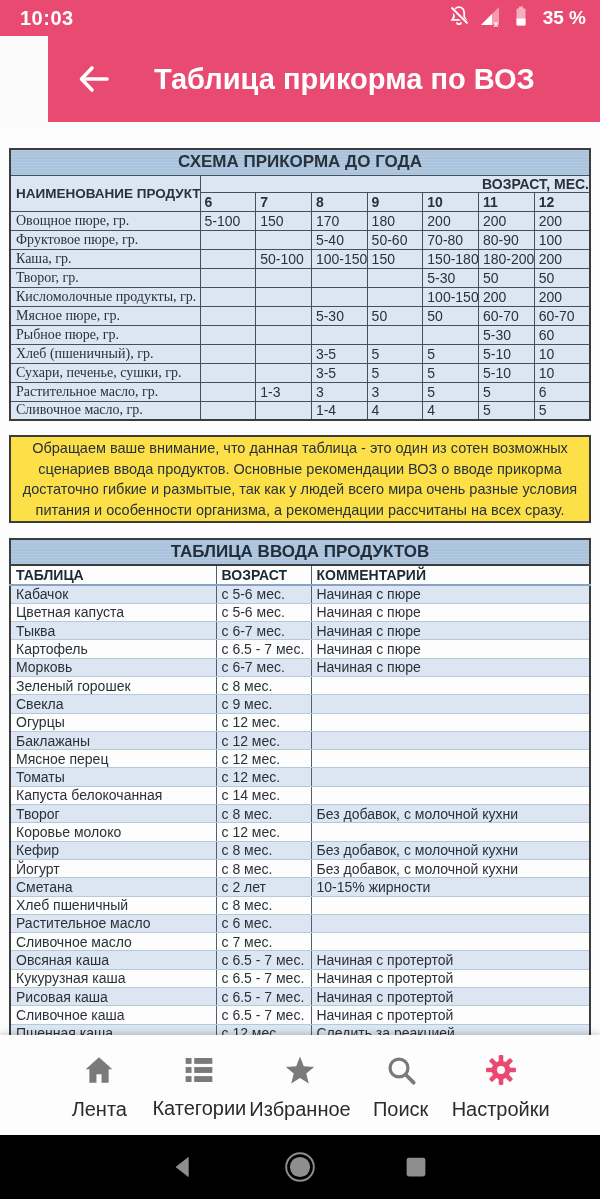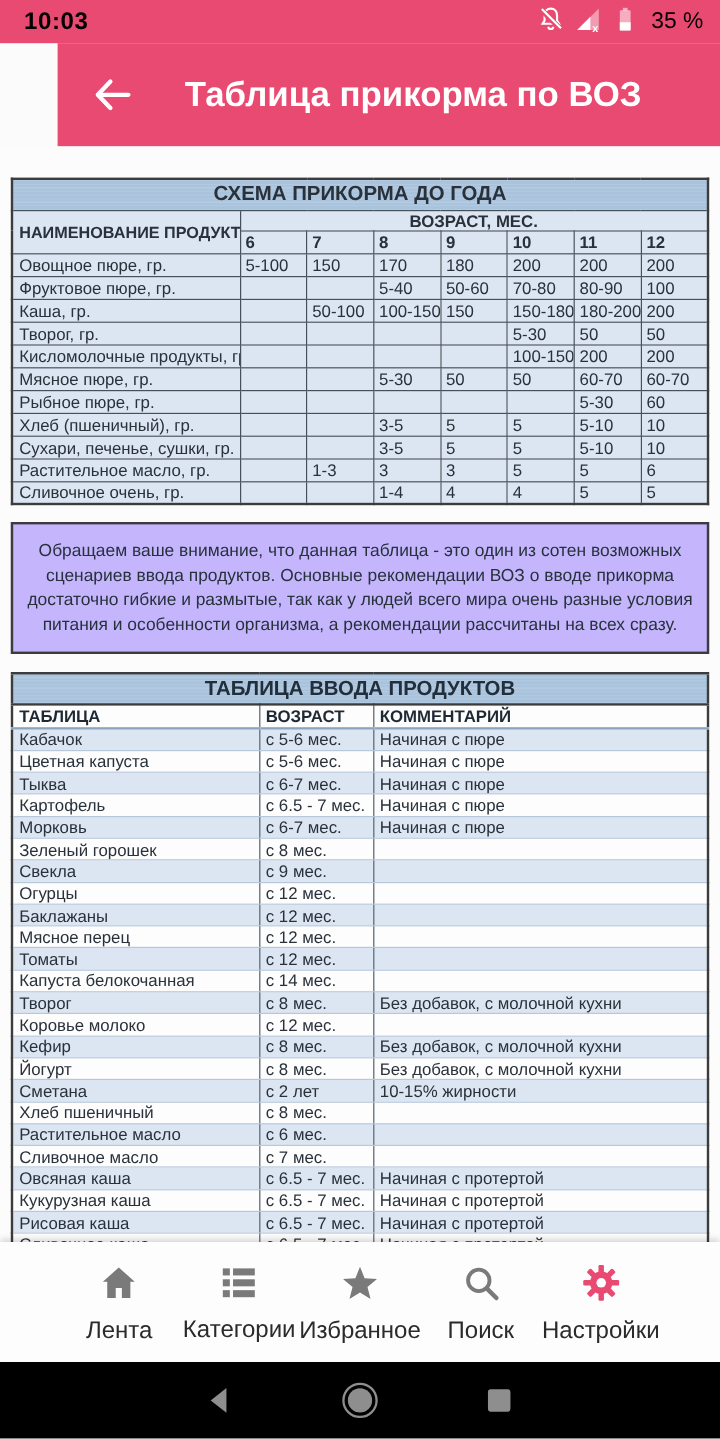--- a/index.html
+++ b/index.html
@@ -5,26 +5,26 @@
   * { margin:0; padding:0; box-sizing:border-box; }
   html,body { font-family:"Liberation Sans", sans-serif; }
   .screen {
     position:relative; width:600px; height:1199px; overflow:hidden;
     background:#fbfbfb; margin:0 auto;
   }
   
   .statusbar {
     position:absolute; top:0; left:0; right:0; height:36px;
     background:var(--accent); display:flex; align-items:center;
-    padding:0 14px 0 20px; color:#000000;
+    padding:0 14px 0 20px; color:#ffffff;
   }
   .statusbar .time { font-size:20px; font-weight:600; letter-spacing:.5px; }
   .statusbar .spacer { flex:1; }
   .statusbar .sicons { display:flex; align-items:center; gap:7px; }
-  .statusbar .pct { font-size:19px; font-weight:400; margin-left:3px; }
+  .statusbar .pct { font-size:19px; font-weight:700; margin-left:3px; }
   .appbar {
     position:absolute; top:36px; left:0; right:0; height:86px;
     background:var(--accent); display:flex; align-items:center; color:#fff;margin-left:48px;
   }
   .appbar .back { width:64px; height:64px; margin-left:14px; display:flex;
     align-items:center; justify-content:center; cursor:pointer; }
   .appbar .title { font-size:29px; font-weight:bold; margin-left:28px; white-space:nowrap; }
   
   .content {
     position:absolute; top:122px; left:0; right:0; height:1008px;
@@ -38,32 +38,32 @@
     background:var(--band); color:#222e3a; font-size:17px; font-weight:bold;
     text-align:center; height:26px; border:2px solid #3c3c3c;
     background-image:repeating-linear-gradient(0deg, rgba(255,255,255,.12) 0 1px, transparent 1px 3px);
   }
   .tbl1 th, .tbl1 td { border:1px solid #44505c; color:#29313a; }
   .tbl1 .prodhead {
     background:var(--rowblue); font-size:13.5px; font-weight:bold;
     text-align:left; padding-left:5px;
   }
   .tbl1 .agehead { background:var(--rowblue); font-size:14px; font-weight:bold;
-    text-align:center; height:17px; }
+    text-align:right; height:17px; }
   .tbl1 .agecol { background:var(--rowblue); font-size:14px; font-weight:bold;
     text-align:left; padding-left:4px; height:19px; }
   .tbl1 tbody td { background:var(--rowblue); font-size:14px; height:19px;
     padding-left:4px; text-align:left; }
-  .tbl1 tbody td.prod { padding-left:5px; }
+  .tbl1 tbody td.prod { padding-left:5px;font-family:Liberation Serif, serif; }
   .tbl1, .tbl2 { border:2px solid #3c3c3c; }
   
   .note {
-    width:582px; margin:14px auto 0; border:2px solid #3c3c3c; background:#c4b5fd;
+    width:582px; margin:14px auto 0; border:2px solid #3c3c3c; background:#fde047;
     color:#26313c; font-size:14.5px; line-height:20.5px; text-align:center;
-    padding:12px 10px;
+    padding:1px 10px;
   }
   
   .tbl2 { margin-top:15px; }
   .tbl2 th, .tbl2 td { border-left:1px solid #51606f; border-right:1px solid #51606f; }
   .tbl2 .colhead {
     background:#fdfdfd; color:#1f2933; font-size:14px; font-weight:bold;
     text-align:left; padding-left:5px; height:20px;
     border-bottom:2px solid #8aa4c0;
   }
   .tbl2 tbody td { font-size:14px; color:#29313a; height:18.3px; padding-left:5px;
@@ -259,21 +259,21 @@
             <td class="prod">Растительное масло, гр.</td>
             <td></td>
             <td>1-3</td>
             <td>3</td>
             <td>3</td>
             <td>5</td>
             <td>5</td>
             <td>6</td>
           </tr>
           <tr>
-            <td class="prod">Сливочное очень, гр.</td>
+            <td class="prod">Сливочное масло, гр.</td>
             <td></td>
             <td></td>
             <td>1-4</td>
             <td>4</td>
             <td>4</td>
             <td>5</td>
             <td>5</td>
           </tr>
         </tbody>
     </table>

